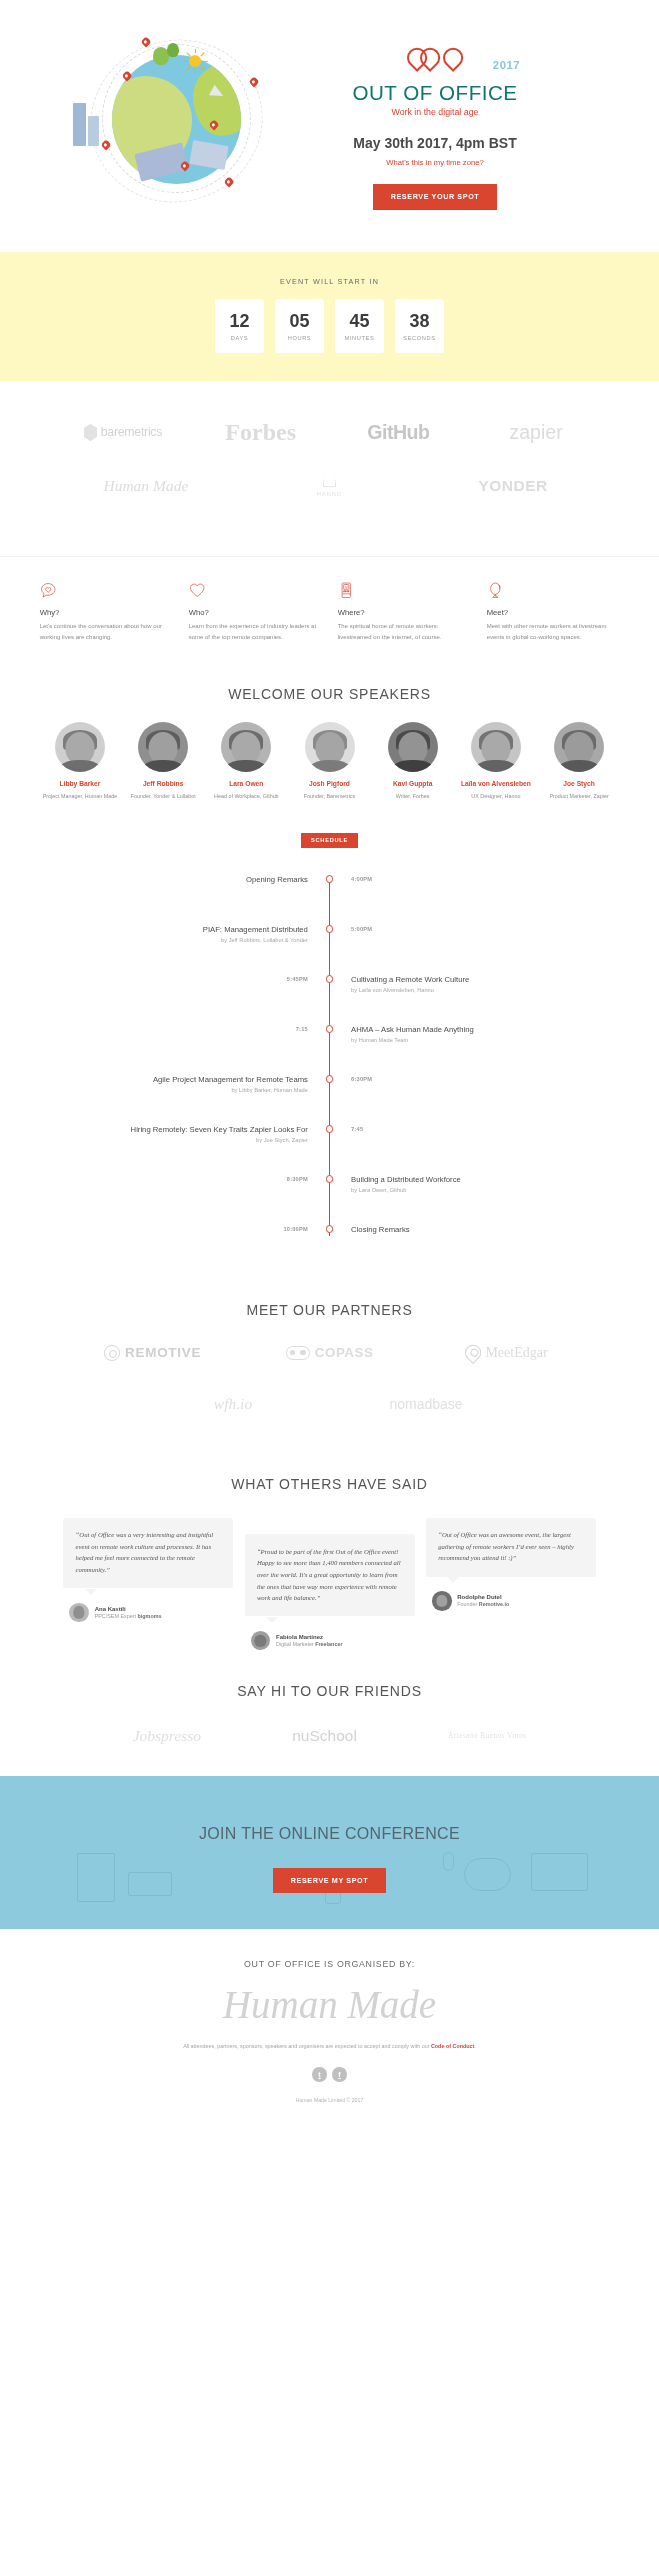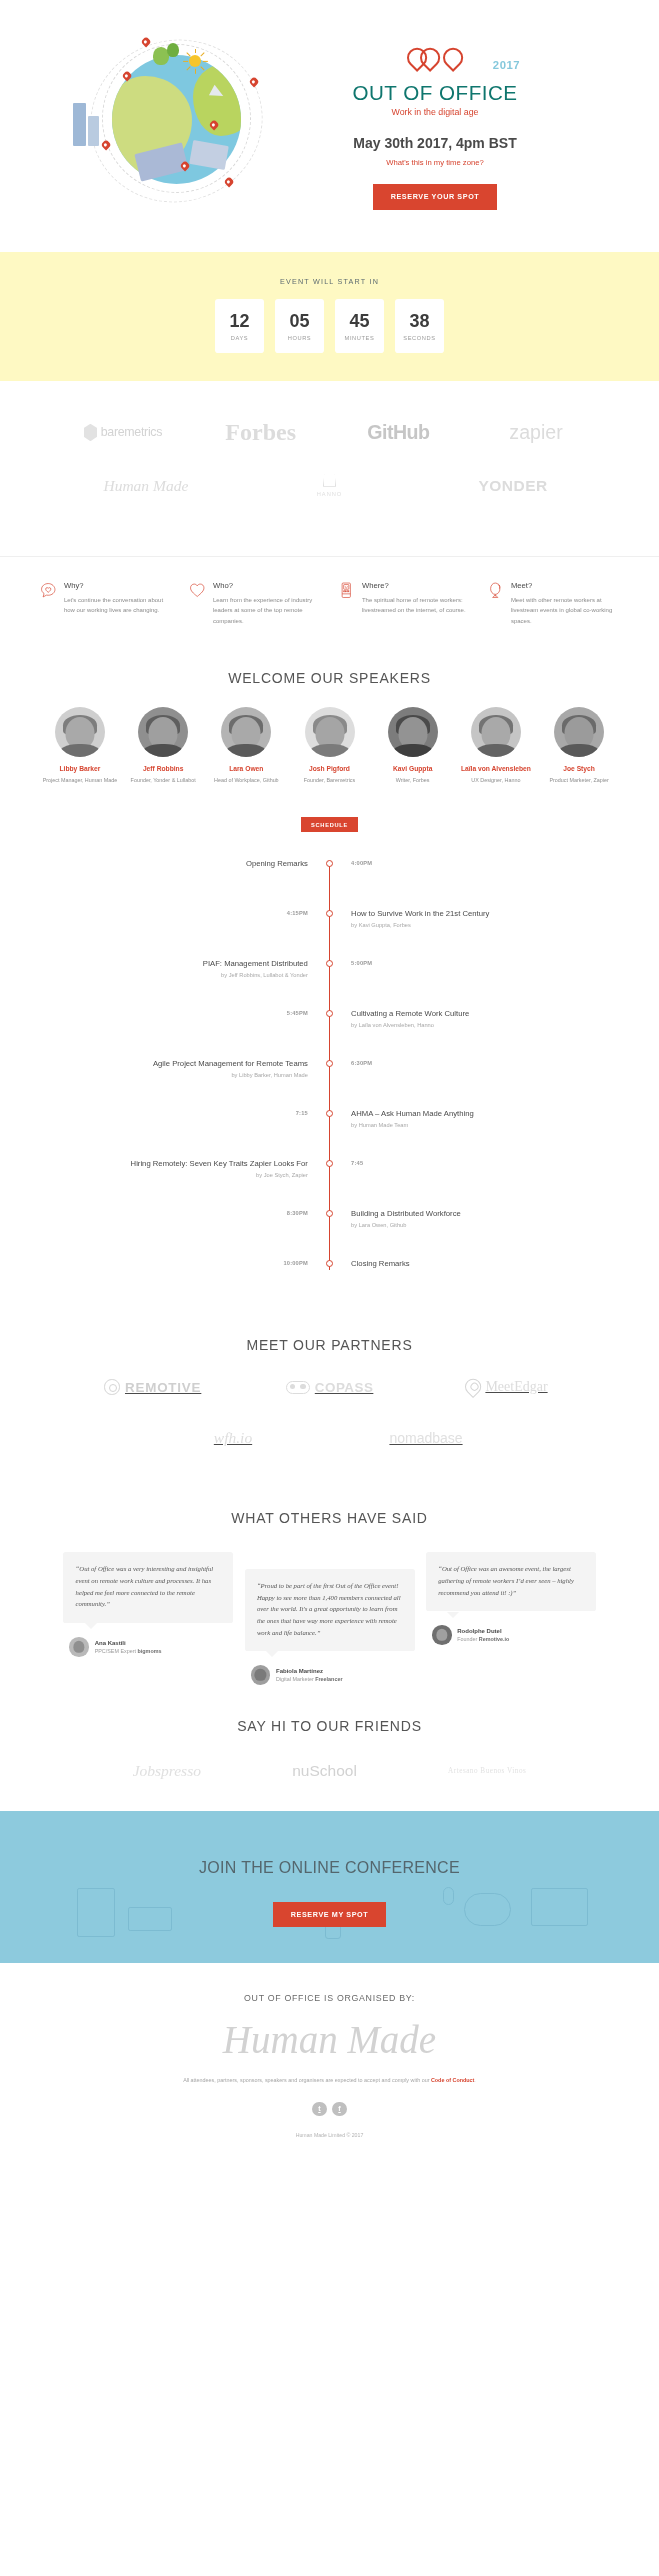--- a/index.html
+++ b/index.html
@@ -282,20 +282,21 @@
     padding: 24px 0 26px;
     display: flex;
     justify-content: center;
     gap: 0;
   }
   .feature {
     width: 149px;
     display: flex;
     gap: 6.7px;
     padding: 0 8.2px;
+    flex-direction: column;
   }
   .feature-icon { flex: none; width: 17.5px; padding-top: 1px; }
   .feature-h {
     font-size: 7.7px;
     color: #4a4a4a;
     margin-bottom: 4.6px;
     font-weight: 400;
   }
   .feature-p {
     font-size: 6px;
@@ -430,21 +431,20 @@
 
   
   .partners { padding: 18.5px 0 17.5px; }
   .partner-row {
     display: flex;
     justify-content: flex-end;
     align-items: center;
     max-width: 592px;
     margin: 4px auto 23px;
     padding: 0 31px;
-    text-decoration: underline;
   }
   .partner {
     flex: 1;
     text-align: center;
     color: #d8d8d8;
     display: flex;
     align-items: center;
     justify-content: center;
     gap: 5.2px;
     height: 28px;
@@ -879,30 +879,20 @@
       <span class="tl-dot"></span>
       <div class="tl-left">
         <div class="tl-title">Opening Remarks</div>
         <div class="tl-by"></div>
       </div>
       <div class="tl-right">
           <div class="tl-time">4:00PM</div>
         </div>
     </div>
 
-    <div class="tl-item">
-      <span class="tl-dot"></span>
-      <div class="tl-left">
-          <div class="tl-time">4:15PM</div>
-        </div>
-      <div class="tl-right">
-        <div class="tl-title">How to Survive Work in the 21st Century</div>
-        <div class="tl-by">by Kavi Guppta, Forbes</div>
-      </div>
-    </div>
 
     <div class="tl-item">
       <span class="tl-dot"></span>
       <div class="tl-left">
         <div class="tl-title">PIAF: Management Distributed</div>
         <div class="tl-by">by Jeff Robbins, Lullabot &amp; Yonder</div>
       </div>
       <div class="tl-right">
           <div class="tl-time">5:00PM</div>
         </div>
@@ -915,37 +905,37 @@
         </div>
       <div class="tl-right">
         <div class="tl-title">Cultivating a Remote Work Culture</div>
         <div class="tl-by">by Laïla von Alvensleben, Hanno</div>
       </div>
     </div>
 
     <div class="tl-item">
       <span class="tl-dot"></span>
       <div class="tl-left">
-        <div class="tl-title">Agile Project Management for Remote Teams</div>
-        <div class="tl-by">by Libby Barker, Human Made</div>
-      </div>
+          <div class="tl-time">7:15</div>
+        </div>
       <div class="tl-right">
-          <div class="tl-time">6:30PM</div>
-        </div>
+        <div class="tl-title">AHMA – Ask Human Made Anything</div>
+        <div class="tl-by">by Human Made Team</div>
+      </div>
     </div>
 
     <div class="tl-item">
       <span class="tl-dot"></span>
       <div class="tl-left">
-          <div class="tl-time">7:15</div>
-        </div>
+        <div class="tl-title">Agile Project Management for Remote Teams</div>
+        <div class="tl-by">by Libby Barker, Human Made</div>
+      </div>
       <div class="tl-right">
-        <div class="tl-title">AHMA – Ask Human Made Anything</div>
-        <div class="tl-by">by Human Made Team</div>
-      </div>
+          <div class="tl-time">6:30PM</div>
+        </div>
     </div>
 
     <div class="tl-item">
       <span class="tl-dot"></span>
       <div class="tl-left">
         <div class="tl-title">Hiring Remotely: Seven Key Traits Zapier Looks For</div>
         <div class="tl-by">by Joe Stych, Zapier</div>
       </div>
       <div class="tl-right">
           <div class="tl-time">7:45</div>

